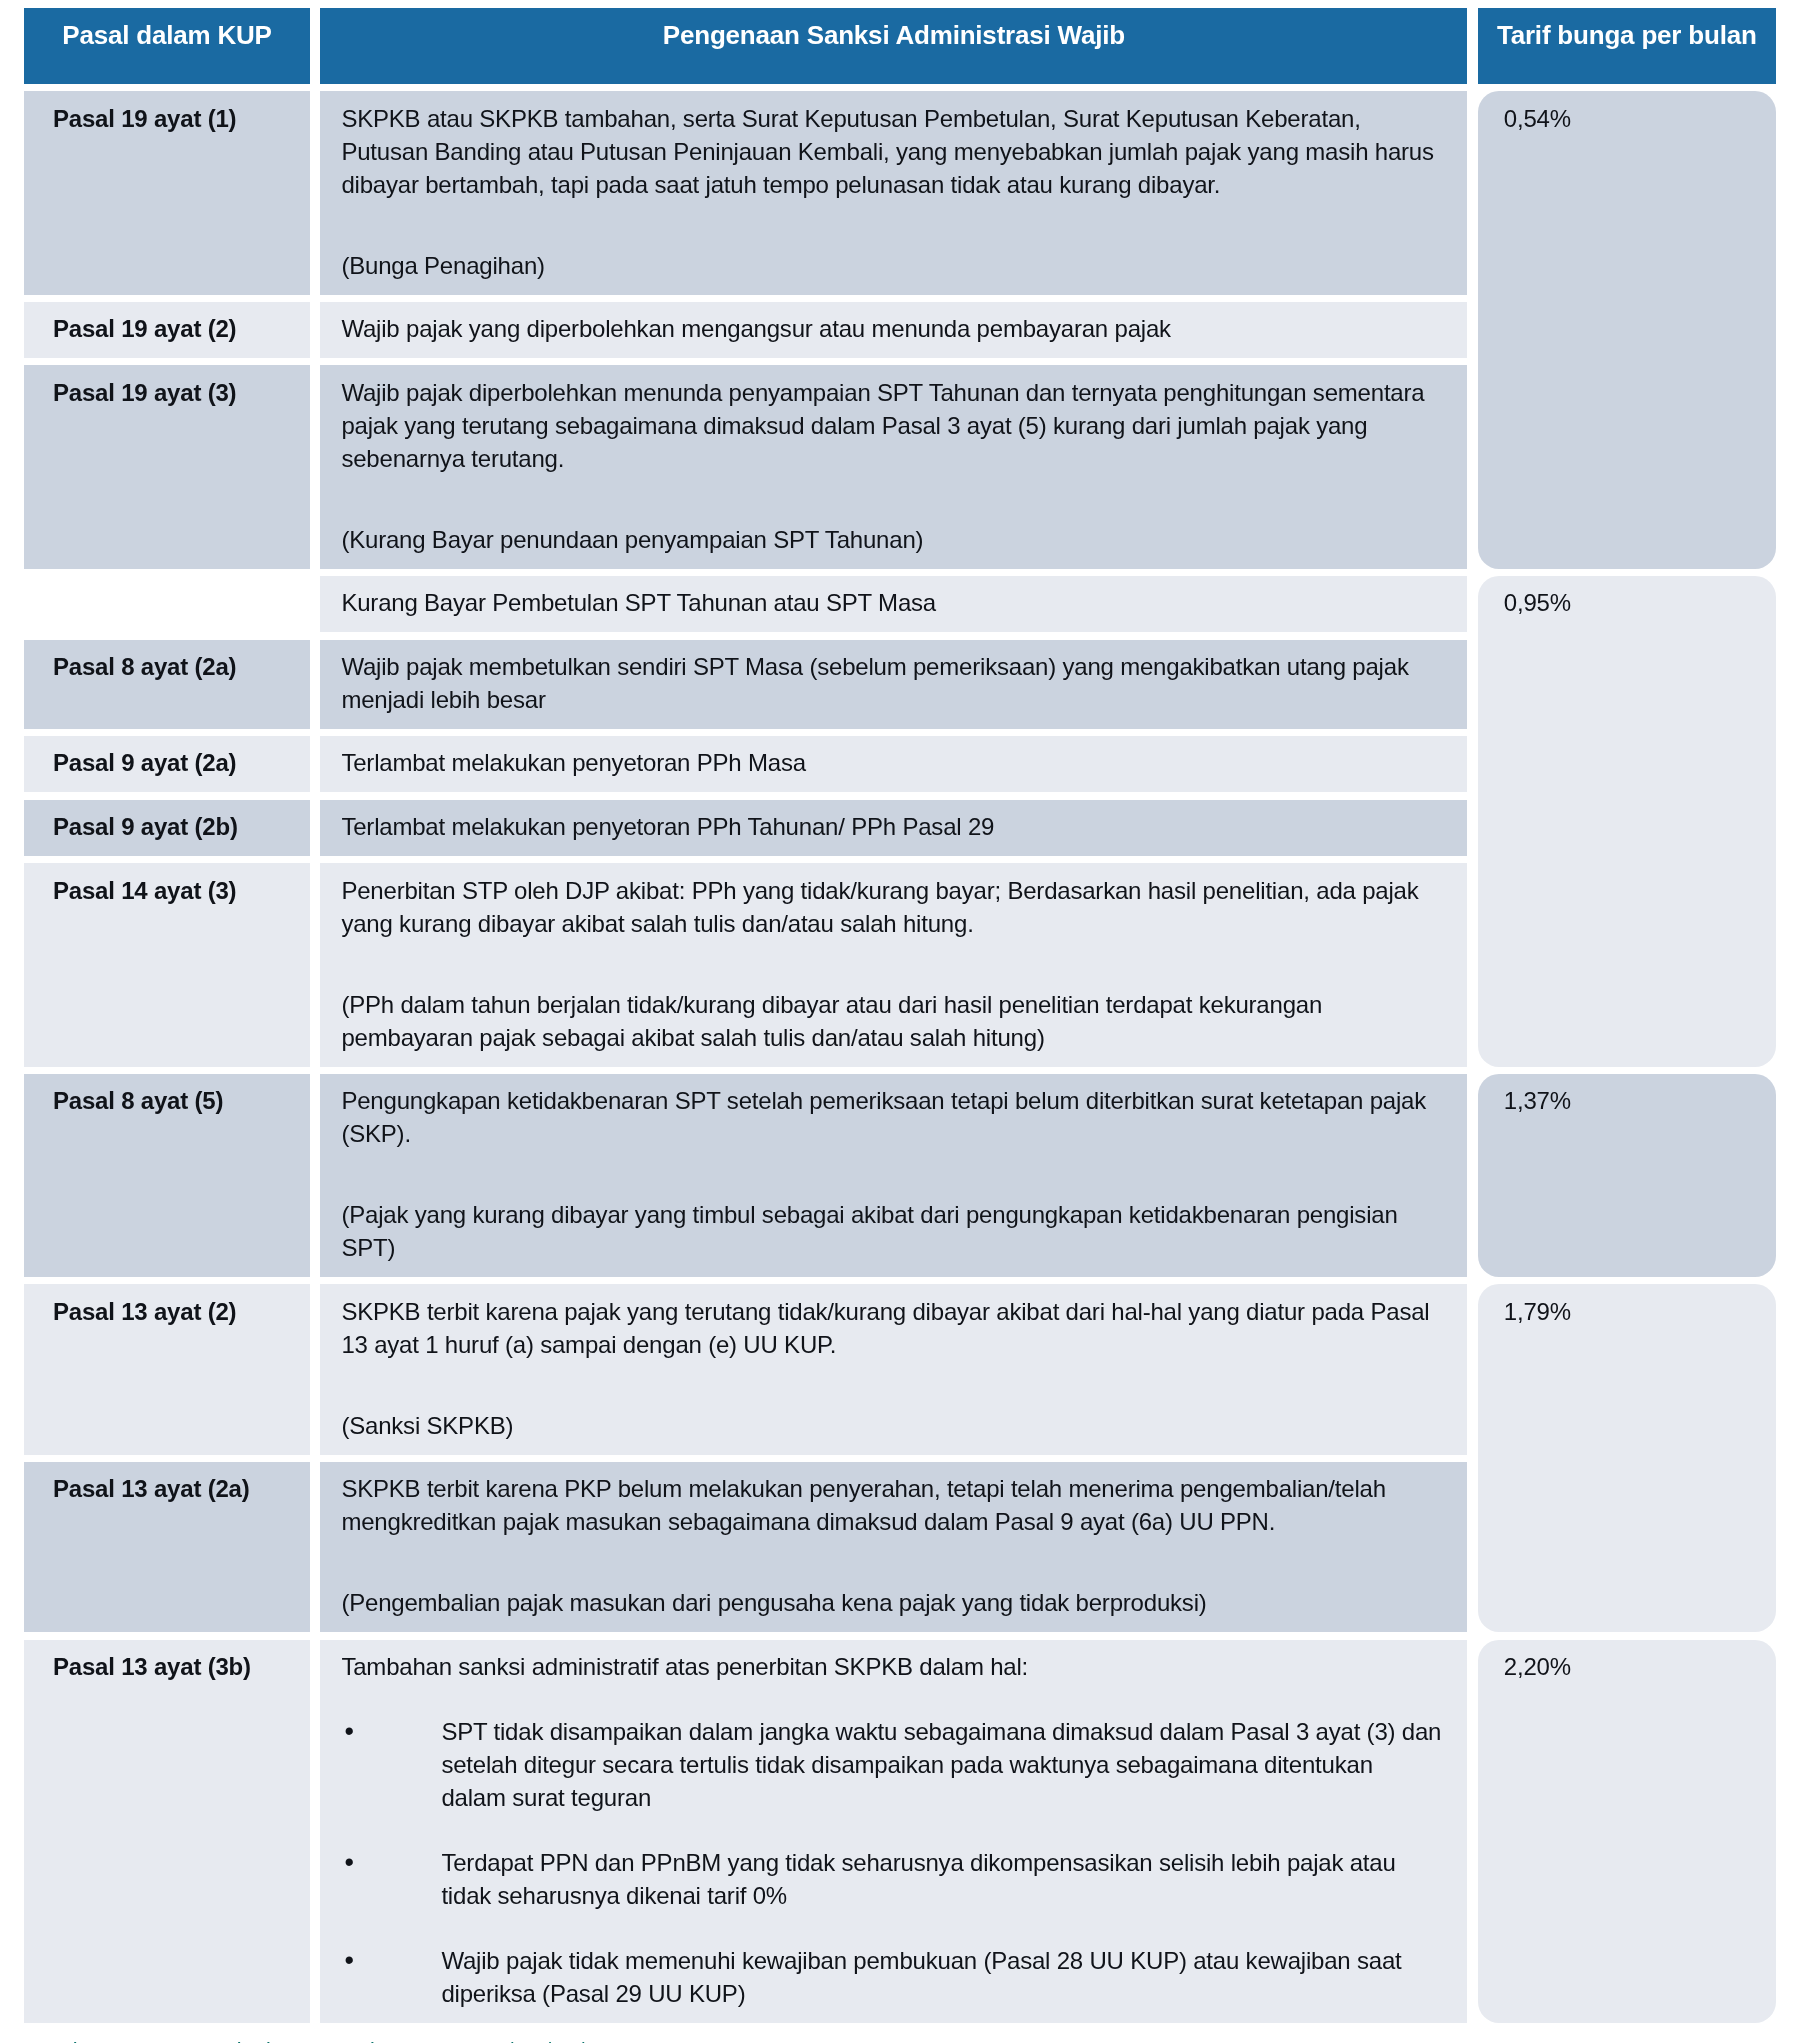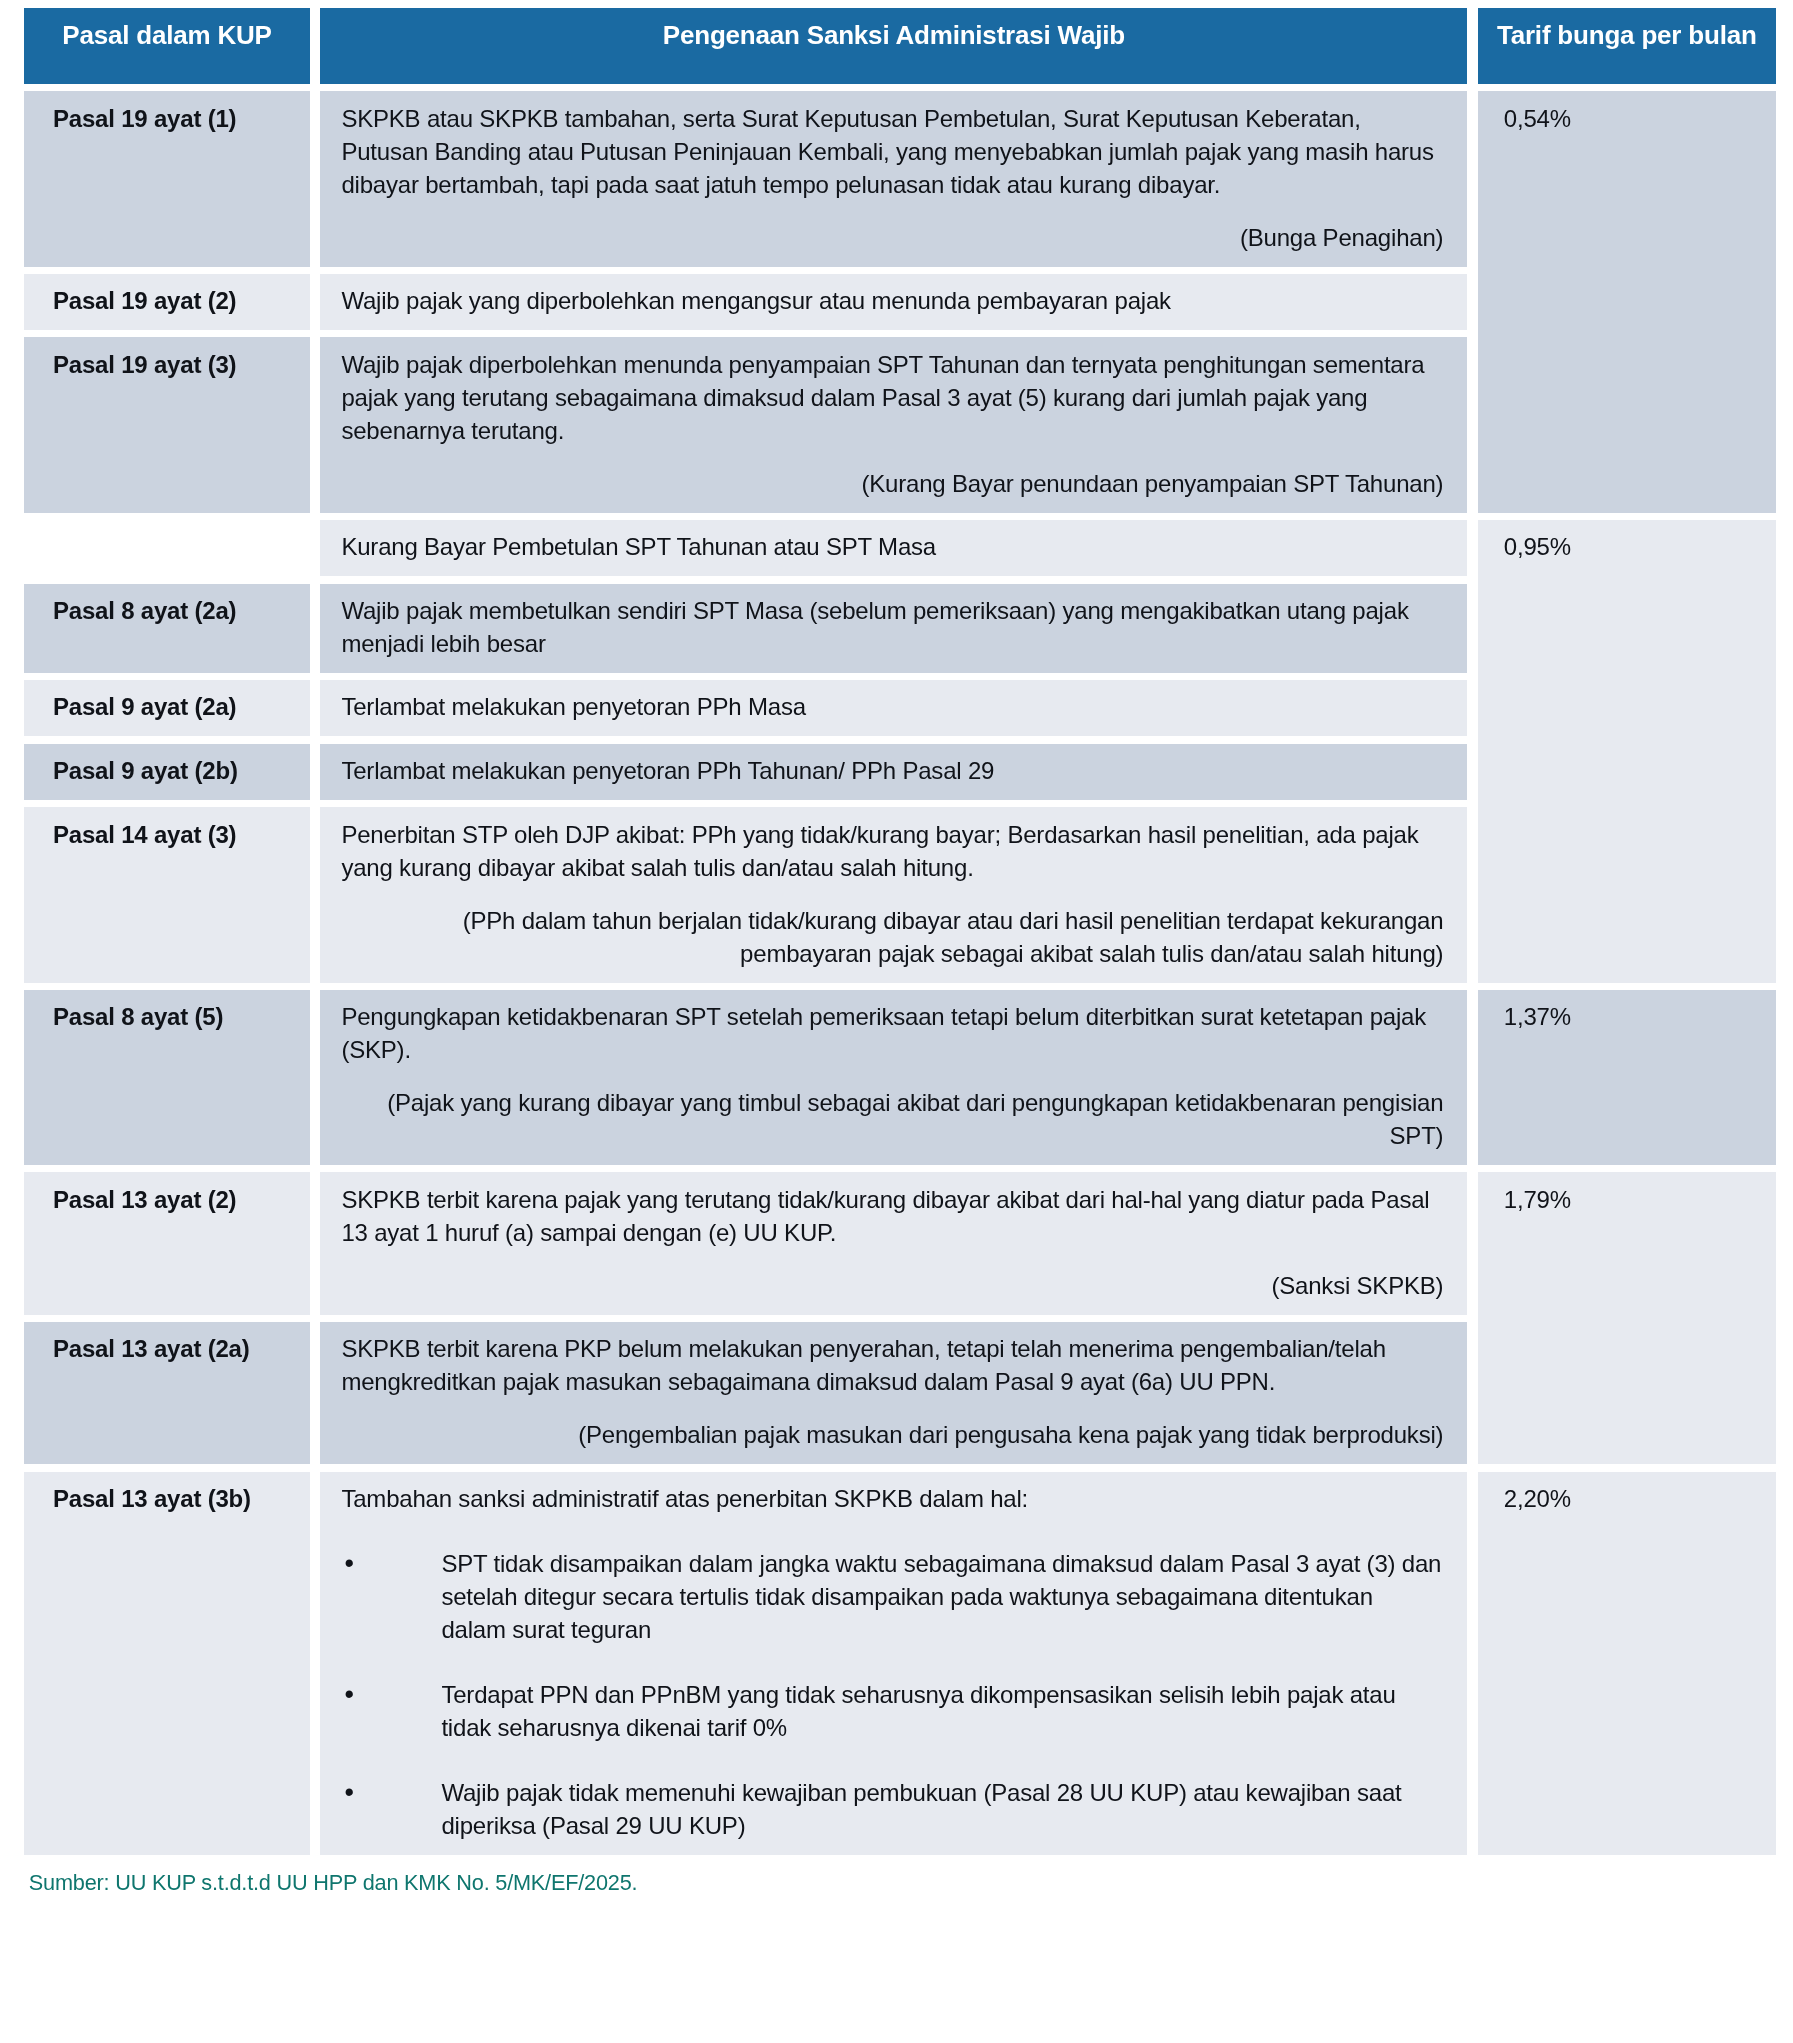--- a/index.html
+++ b/index.html
@@ -35,22 +35,22 @@
   .gr11{grid-row:11}.gr12{grid-row:12}.gr13{grid-row:13}
   .sp2a{grid-row:2 / span 3}
   .sp5a{grid-row:5 / span 5}
   .sp2b{grid-row:11 / span 2}
 
   .pasal {
     font-weight:bold;
     padding:10.4px 8px 11.2px 29px;
   }
   .desc  { padding:10.4px 24px 13px 21px; }
-  .desc p + p { margin-top:20px;text-align:right; }
-  .rate  { padding:10.4px 8px 8px 26px; }
+  .desc p + p { margin-top:48px; }
+  .rate  { padding:10.4px 8px 8px 26px;border-radius:21px; }
 
   .bullets { list-style:none; margin-top:32px; }
   .bullets li { position:relative; padding-left:100px; }
   .bullets li + li { margin-top:32px; }
   .bullets li::before {
     content:"\2022";
     position:absolute; left:3.2px; top:0;
     font-size:27px;
   }
 

